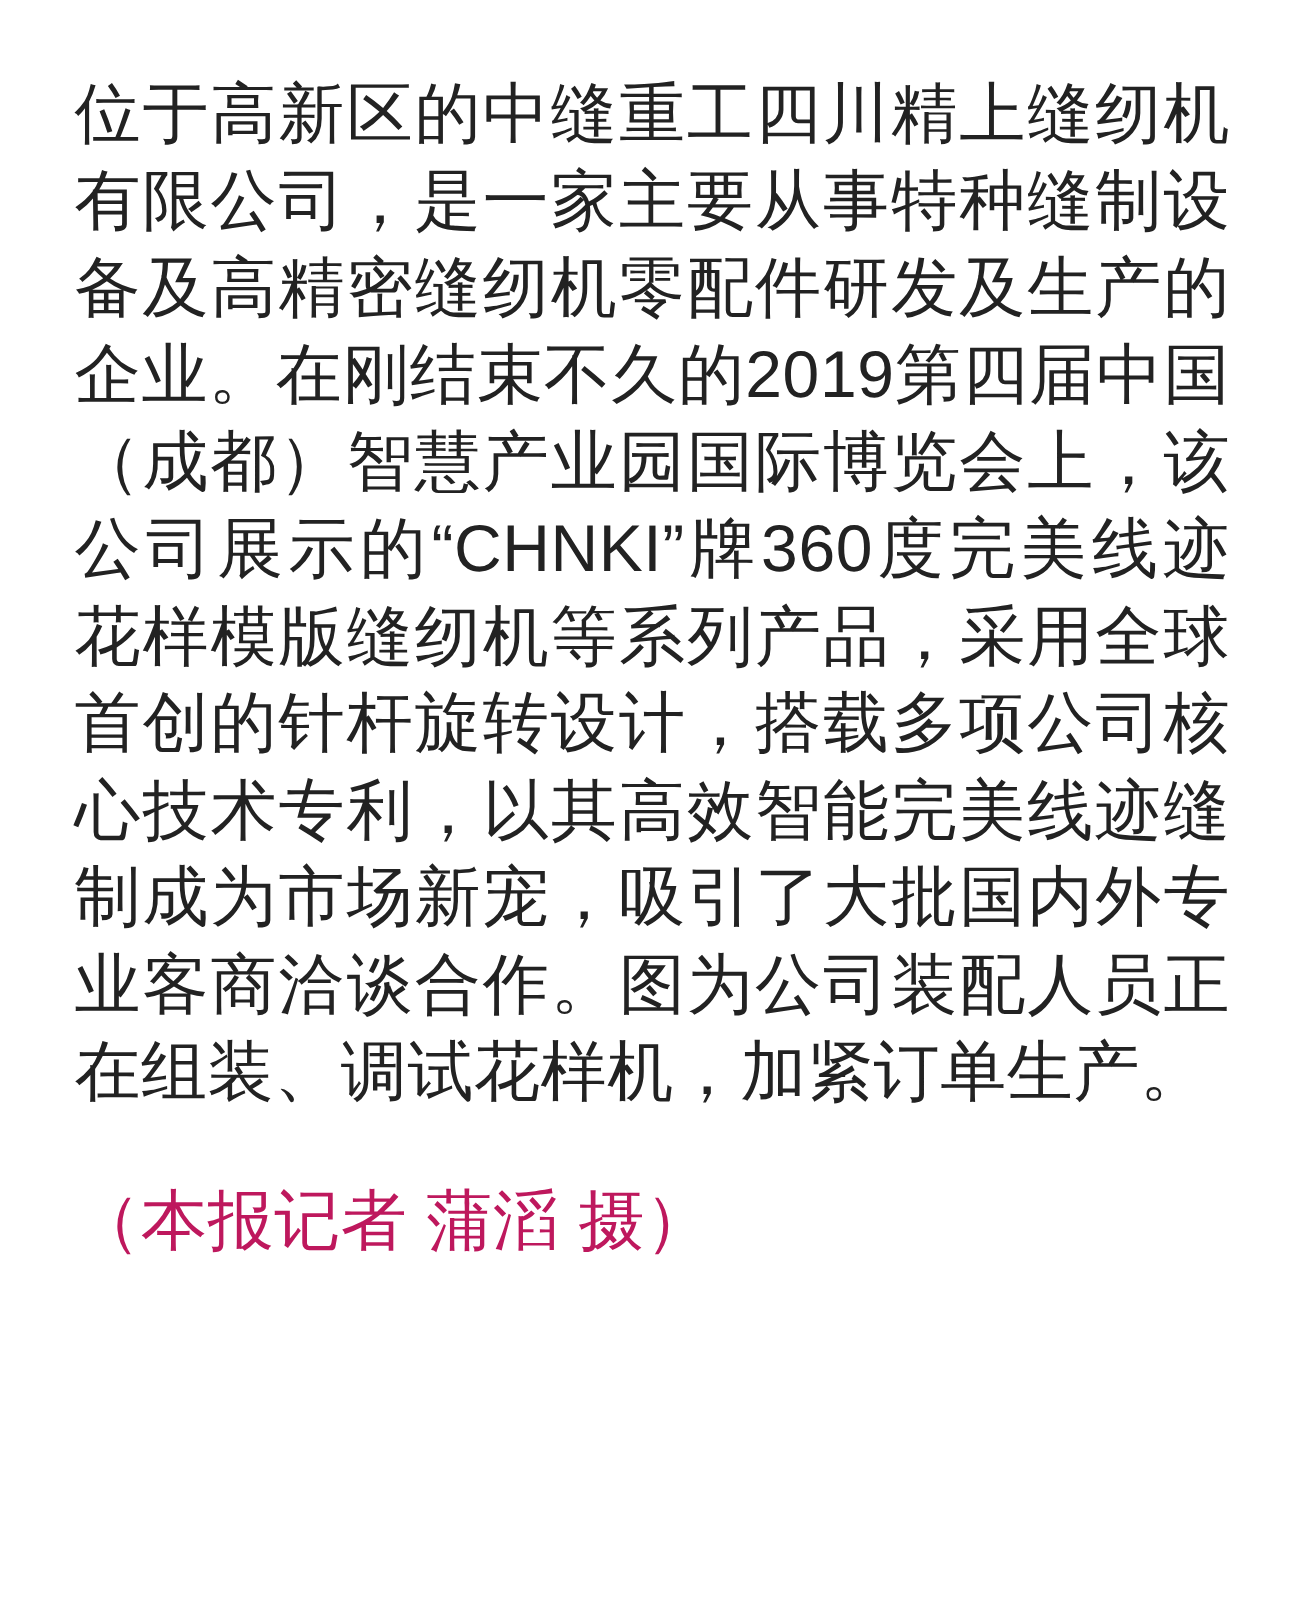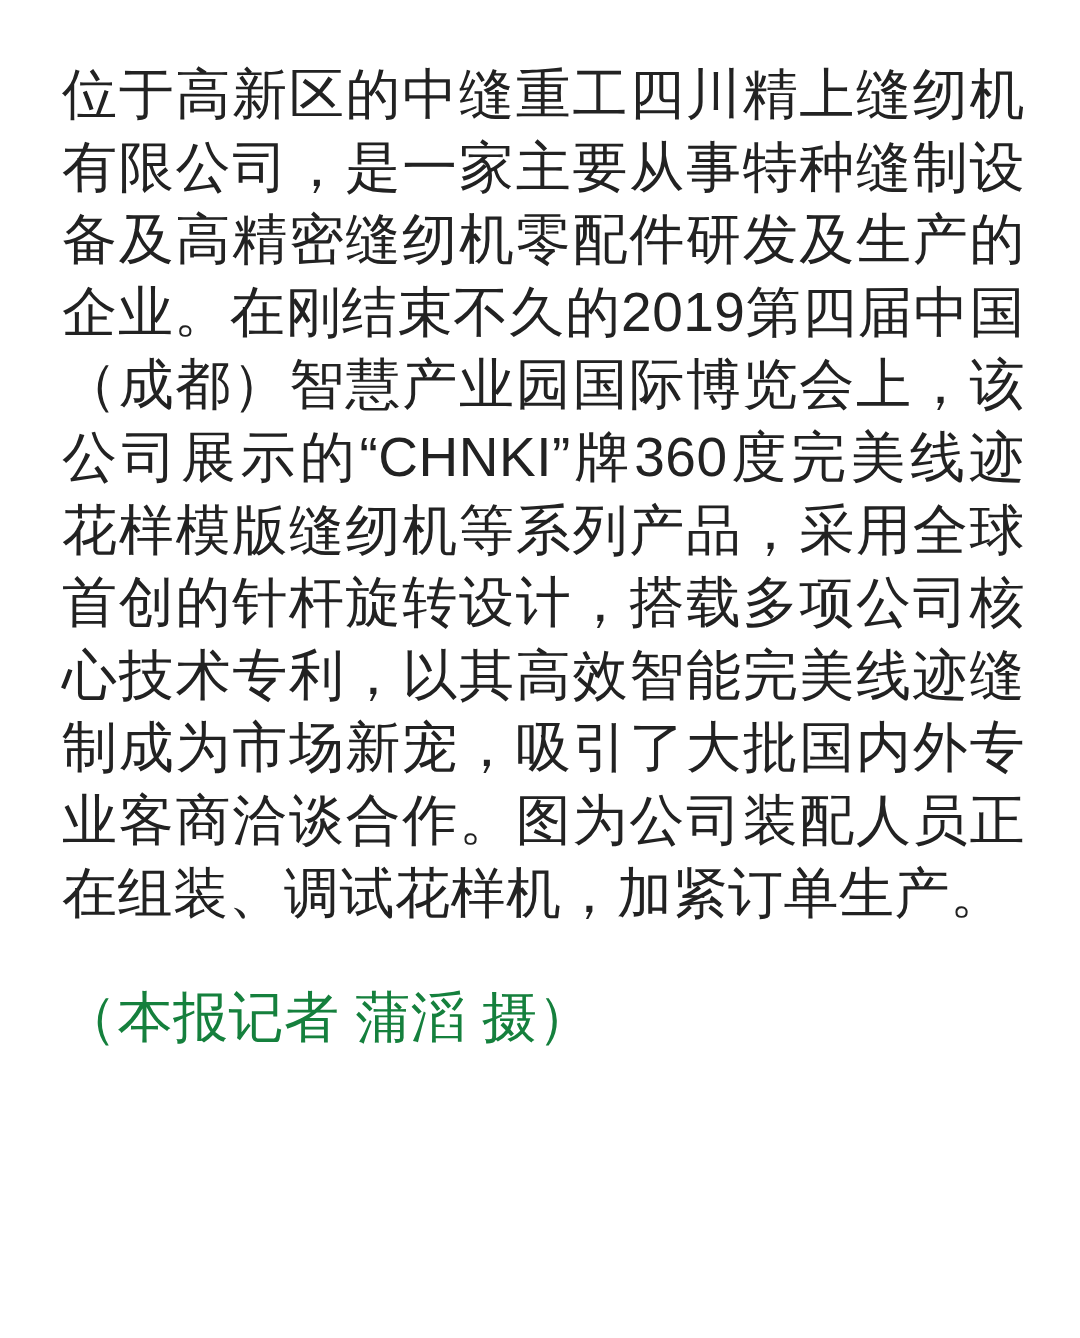--- a/index.html
+++ b/index.html
@@ -31,21 +31,21 @@
     font-weight: 400;
   }
   .article-body p {
     margin: 0;
   }
   .credit {
     margin-top: 52px;
     font-size: 55px;
     line-height: 1.32;
     letter-spacing: 0.5px;
-    color: #15803d;
+    color: #be185d;
     text-indent: 0;
   }
 </style>
 </head>
 <body>
 
 <div class="page">
   <div class="article-body">
     <p>位于高新区的中缝重工四川精上缝纫机有限公司，是一家主要从事特种缝制设备及高精密缝纫机零配件研发及生产的企业。在刚结束不久的2019第四届中国（成都）智慧产业园国际博览会上，该公司展示的“CHNKI”牌360度完美线迹花样模版缝纫机等系列产品，采用全球首创的针杆旋转设计，搭载多项公司核心技术专利，以其高效智能完美线迹缝制成为市场新宠，吸引了大批国内外专业客商洽谈合作。图为公司装配人员正在组装、调试花样机，加紧订单生产。</p>
   </div>

